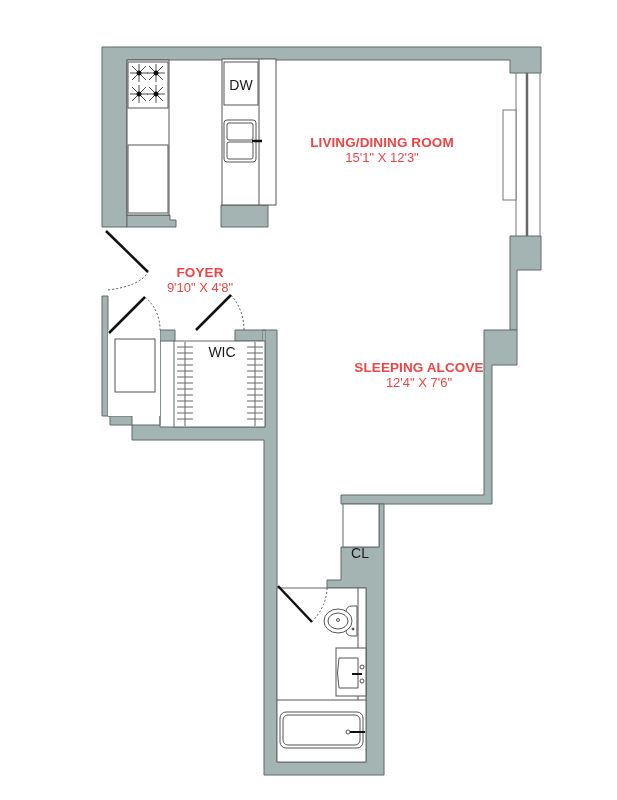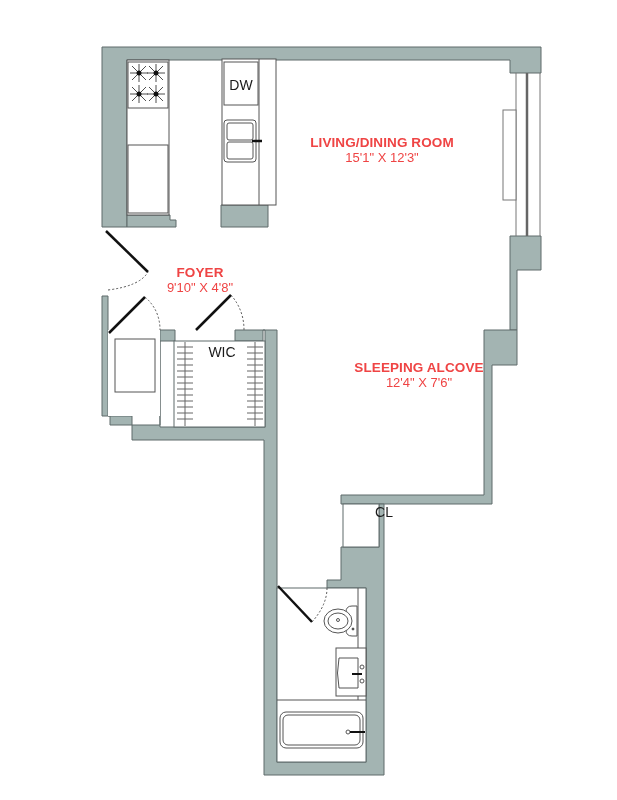--- a/index.html
+++ b/index.html
@@ -133,13 +133,13 @@
   <div class="dims">9'10" X 4'8"</div>
 </div>
 
 <div class="label" style="left:392px; top:360px;margin-left:27px;">
   <div class="name">SLEEPING ALCOVE</div>
   <div class="dims">12'4" X 7'6"</div>
 </div>
 
 <div class="tag" style="left:241px; top:85px;">DW</div>
 <div class="tag" style="left:222px; top:352px;">WIC</div>
-<div class="tag" style="left:360px; top:512px;margin-left:24px;">CL</div>
+<div class="tag" style="left:360px; top:553px;">CL</div>
 
 </body></html>

